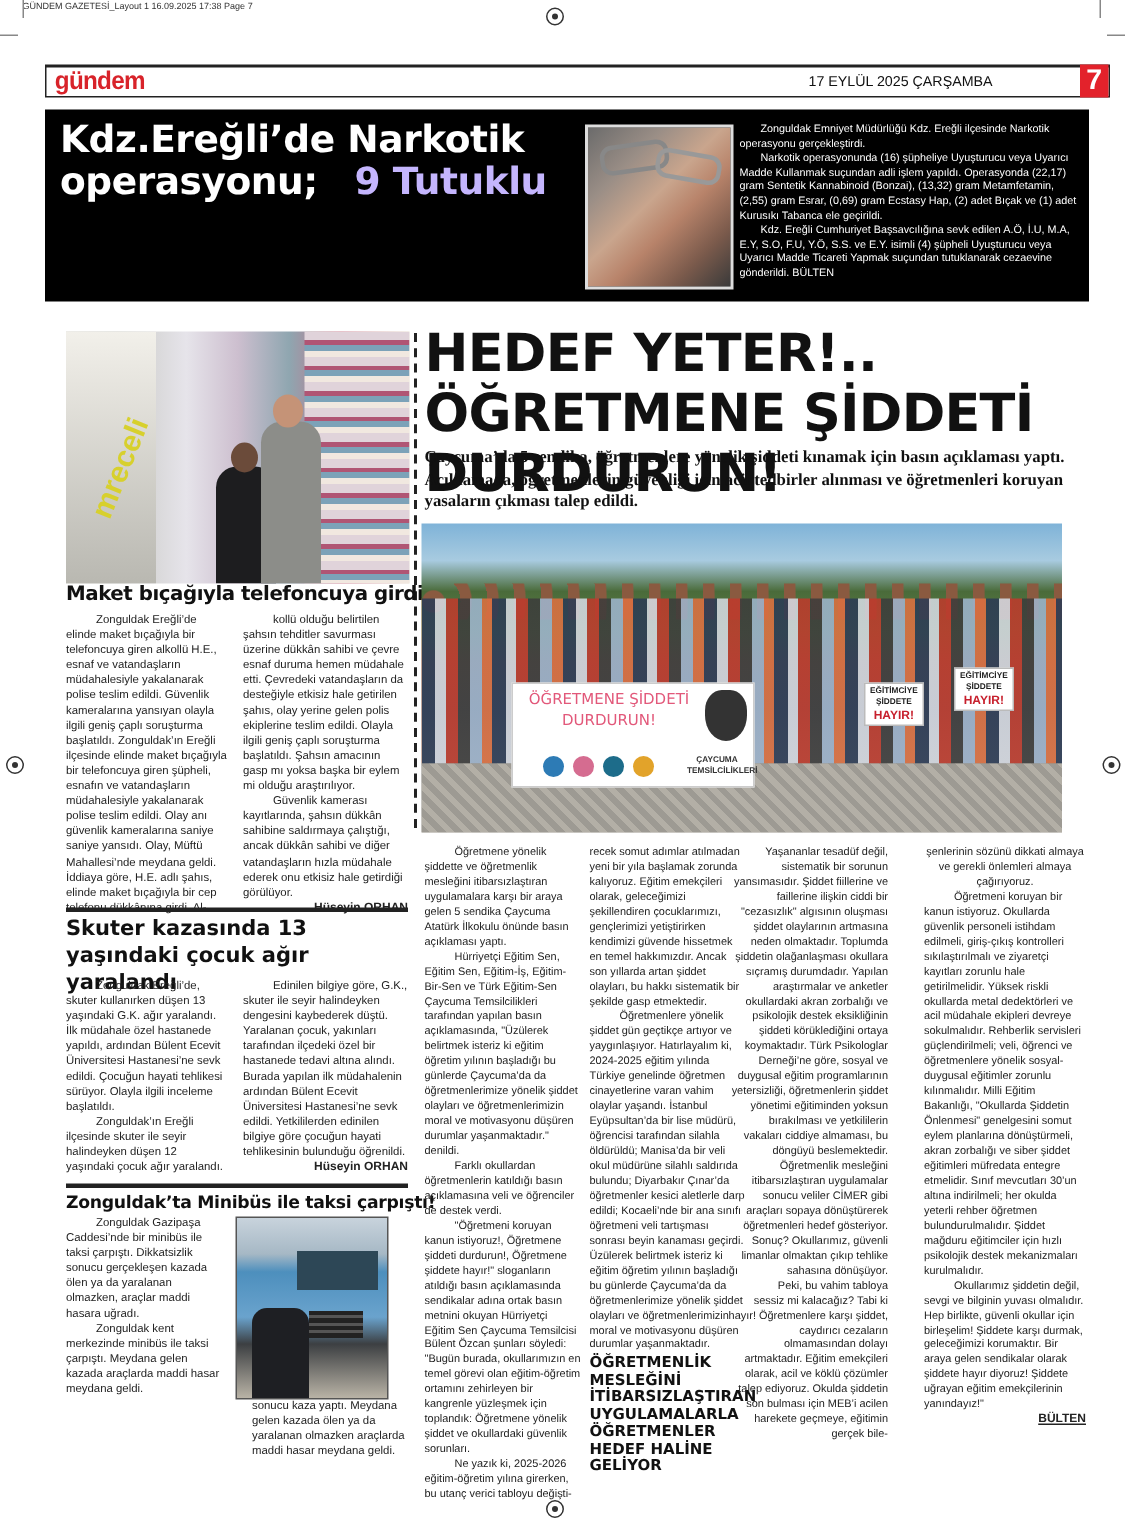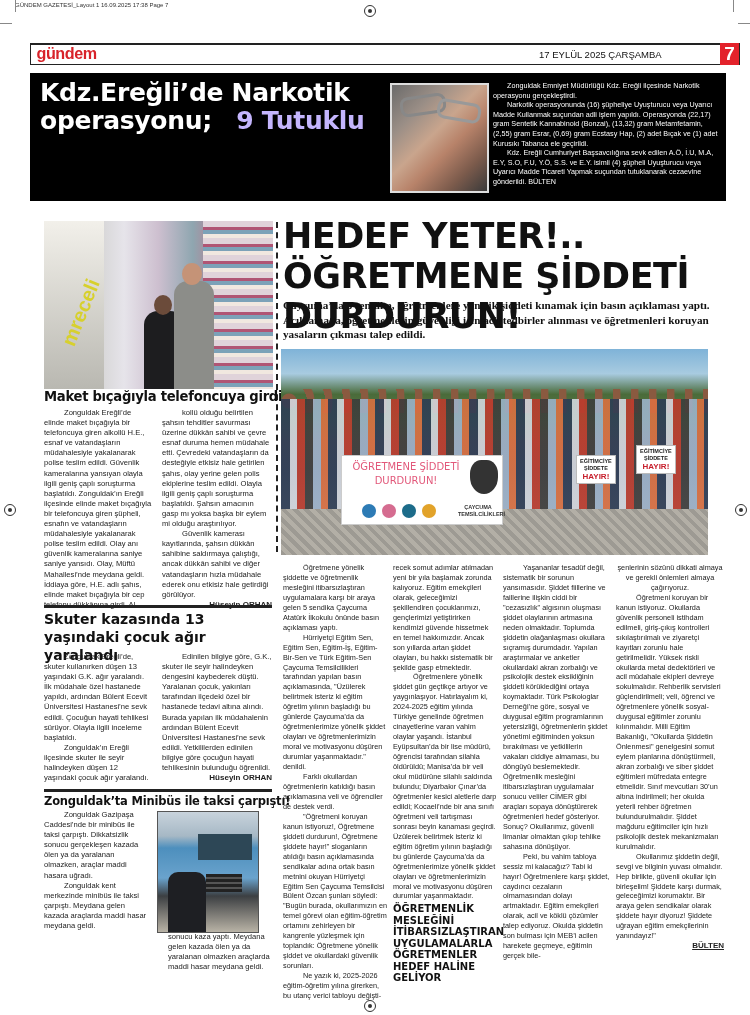--- a/index.html
+++ b/index.html
@@ -189,21 +189,21 @@
   <p>Hürriyetçi Eğitim Sen, Eğitim Sen, Eğitim-İş, Eğitim-Bir-Sen ve Türk Eğitim-Sen Çaycuma Temsilcilikleri tarafından yapılan basın açıklamasında, "Üzülerek belirtmek isteriz ki eğitim öğretim yılının başladığı bu günlerde Çaycuma’da da öğretmenlerimize yönelik şiddet olayları ve öğretmenlerimizin moral ve motivasyonu düşüren durumlar yaşanmaktadır." denildi.</p>
   <p>Farklı okullardan öğretmenlerin katıldığı basın açıklamasına veli ve öğrenciler de destek verdi.</p>
   <p>"Öğretmeni koruyan kanun istiyoruz!, Öğretmene şiddeti durdurun!, Öğretmene şiddete hayır!" sloganların atıldığı basın açıklamasında sendikalar adına ortak basın metnini okuyan Hürriyetçi Eğitim Sen Çaycuma Temsilcisi Bülent Özcan şunları söyledi: "Bugün burada, okullarımızın en temel görevi olan eğitim-öğretim ortamını zehirleyen bir kangrenle yüzleşmek için toplandık: Öğretmene yönelik şiddet ve okullardaki güvenlik sorunları.</p>
   <p>Ne yazık ki, 2025-2026 eğitim-öğretim yılına girerken, bu utanç verici tabloyu değişti-</p>
 </div>
 <div class="mcols" style="left:393px;width:105px;">
   <p style="text-indent:0;">recek somut adımlar atılmadan yeni bir yıla başlamak zorunda kalıyoruz. Eğitim emekçileri olarak, geleceğimizi şekillendiren çocuklarımızı, gençlerimizi yetiştirirken kendimizi güvende hissetmek en temel hakkımızdır. Ancak son yıllarda artan şiddet olayları, bu hakkı sistematik bir şekilde gasp etmektedir.</p>
   <p>Öğretmenlere yönelik şiddet gün geçtikçe artıyor ve yaygınlaşıyor. Hatırlayalım ki, 2024-2025 eğitim yılında Türkiye genelinde öğretmen cinayetlerine varan vahim olaylar yaşandı. İstanbul Eyüpsultan’da bir lise müdürü, öğrencisi tarafından silahla öldürüldü; Manisa’da bir veli okul müdürüne silahlı saldırıda bulundu; Diyarbakır Çınar’da öğretmenler kesici aletlerle darp edildi; Kocaeli’nde bir ana sınıfı öğretmeni veli tartışması sonrası beyin kanaması geçirdi. Üzülerek belirtmek isteriz ki eğitim öğretim yılının başladığı bu günlerde Çaycuma’da da öğretmenlerimize yönelik şiddet olayları ve öğretmenlerimizin moral ve motivasyonu düşüren durumlar yaşanmaktadır.</p>
   <div class="sub">ÖĞRETMENLİK MESLEĞİNİ İTİBARSIZLAŞTIRAN UYGULAMALARLA ÖĞRETMENLER HEDEF HALİNE GELİYOR</div>
 </div>
-<div class="mcols" style="left:503px;width:107px;">
+<div class="mcols" style="left:485px;width:107px;text-align:right;">
   <p>Yaşananlar tesadüf değil, sistematik bir sorunun yansımasıdır. Şiddet fiillerine ve faillerine ilişkin ciddi bir "cezasızlık" algısının oluşması şiddet olaylarının artmasına neden olmaktadır. Toplumda şiddetin olağanlaşması okullara sıçramış durumdadır. Yapılan araştırmalar ve anketler okullardaki akran zorbalığı ve psikolojik destek eksikliğinin şiddeti körüklediğini ortaya koymaktadır. Türk Psikologlar Derneği’ne göre, sosyal ve duygusal eğitim programlarının yetersizliği, öğretmenlerin şiddet yönetimi eğitiminden yoksun bırakılması ve yetkililerin vakaları ciddiye almaması, bu döngüyü beslemektedir. Öğretmenlik mesleğini itibarsızlaştıran uygulamalar sonucu veliler CİMER gibi araçları sopaya dönüştürerek öğretmenleri hedef gösteriyor. Sonuç? Okullarımız, güvenli limanlar olmaktan çıkıp tehlike sahasına dönüşüyor.</p>
   <p>Peki, bu vahim tabloya sessiz mi kalacağız? Tabi ki hayır! Öğretmenlere karşı şiddet, caydırıcı cezaların olmamasından dolayı artmaktadır. Eğitim emekçileri olarak, acil ve köklü çözümler talep ediyoruz. Okulda şiddetin son bulması için MEB’i acilen harekete geçmeye, eğitimin gerçek bile-</p>
 </div>
 <div class="mcols" style="left:616px;width:108px;">
   <p style="text-indent:0;text-align:center;">şenlerinin sözünü dikkati almaya ve gerekli önlemleri almaya çağırıyoruz.</p>
   <p>Öğretmeni koruyan bir kanun istiyoruz. Okullarda güvenlik personeli istihdam edilmeli, giriş-çıkış kontrolleri sıkılaştırılmalı ve ziyaretçi kayıtları zorunlu hale getirilmelidir. Yüksek riskli okullarda metal dedektörleri ve acil müdahale ekipleri devreye sokulmalıdır. Rehberlik servisleri güçlendirilmeli; veli, öğrenci ve öğretmenlere yönelik sosyal-duygusal eğitimler zorunlu kılınmalıdır. Milli Eğitim Bakanlığı, "Okullarda Şiddetin Önlenmesi" genelgesini somut eylem planlarına dönüştürmeli, akran zorbalığı ve siber şiddet eğitimleri müfredata entegre etmelidir. Sınıf mevcutları 30’un altına indirilmeli; her okulda yeterli rehber öğretmen bulundurulmalıdır. Şiddet mağduru eğitimciler için hızlı psikolojik destek mekanizmaları kurulmalıdır.</p>
   <p>Okullarımız şiddetin değil, sevgi ve bilginin yuvası olmalıdır. Hep birlikte, güvenli okullar için birleşelim! Şiddete karşı durmak, geleceğimizi korumaktır. Bir araya gelen sendikalar olarak şiddete hayır diyoruz! Şiddete uğrayan eğitim emekçilerinin yanındayız!"</p>
   <div class="bulten">BÜLTEN</div>
 </div>
 

